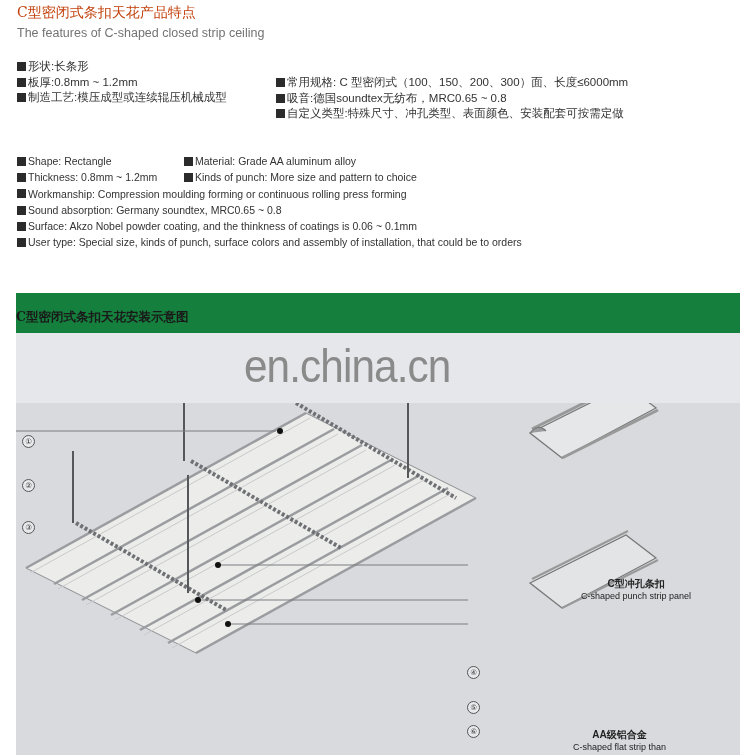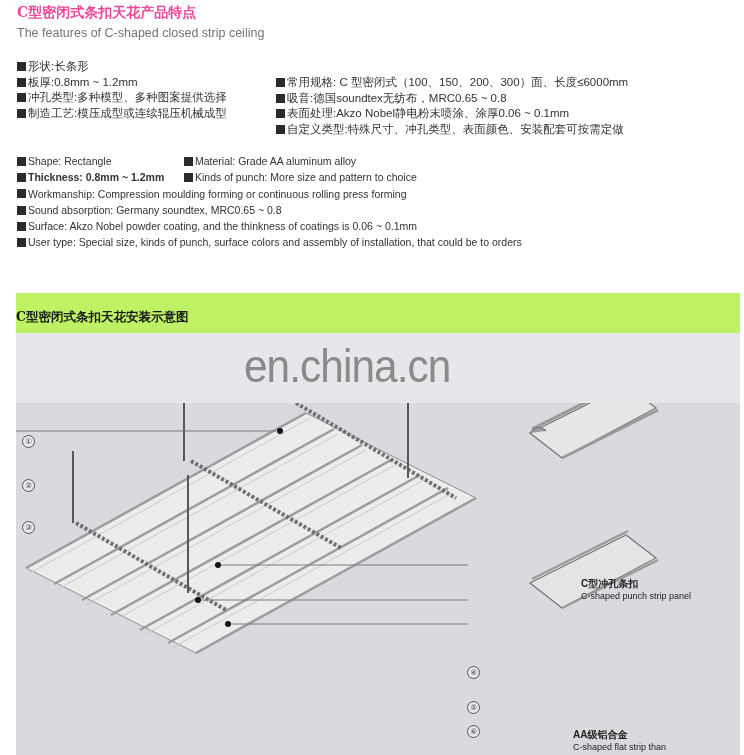--- a/index.html
+++ b/index.html
@@ -2,112 +2,104 @@
 <html><head>
 <meta charset="utf-8">
 <style>
   html, body { margin: 0; padding: 0; }
   body {
     width: 744px; height: 755px; background: #ffffff; position: relative; overflow: hidden;
     font-family: "Liberation Sans", "DejaVu Sans", sans-serif; color: #2a2a2a;
   }
   .title-cn {
     position: absolute; left: 17px; top: 4px; font-family: "DejaVu Serif", "Liberation Serif", serif;
-    font-weight: bold; font-size: 14px; color: #ec4899; letter-spacing: 0px;
+    font-weight: normal; font-size: 14px; color: #c2410c; letter-spacing: 0px;
   }
   .title-en {
     position: absolute; left: 17px; top: 26px; font-size: 12.5px; color: #737373;
   }
   .feat-cn { position: absolute; font-size: 11.5px; color: #333; line-height: 15.6px; white-space: nowrap; text-align: right; }
   .feat-cn .row, .feat-en .row { display: flex; align-items: center; }
   .bullet {
     display: inline-block; width: 9px; height: 9px; background: #2b2b2b; margin-right: 2px; flex: 0 0 auto;
   }
   .feat-en { position: absolute; font-size: 10.5px; color: #333; line-height: 16.3px; white-space: nowrap; }
   .panel {
     position: absolute; left: 16px; top: 293px; width: 724px; height: 462px; background: #d9dbe0;
   }
   .panel-header {
-    position: absolute; left: 0; top: 0; width: 724px; height: 40px; background: #bef264;
+    position: absolute; left: 0; top: 0; width: 724px; height: 40px; background: #15803d;
   }
   .panel-title {
     position: absolute; left: 0px; top: 16px; font-family: "DejaVu Serif", "Liberation Serif", serif;
     font-weight: bold; font-size: 12.5px; color: #1a1a1a; white-space: nowrap;
   }
   .watermark-band {
     position: absolute; left: 0; top: 40px; width: 724px; height: 70px; background: #e6e7ea;
   }
   .watermark {
     position: absolute; left: 228px; top: 46px; font-size: 46px; color: #8a8a8a; letter-spacing: -1px;
     font-family: "Liberation Sans", sans-serif; transform: scaleX(0.92); transform-origin: left;
   }
   .diagram-area { position: absolute; left: 0; top: 110px; width: 724px; height: 352px; background: #d8dade; }
   svg { position: absolute; left: 0; top: 0; }
   .callout {
     position: absolute; width: 11px; height: 11px; border: 1px solid #555; border-radius: 50%;
     font-size: 7.5px; line-height: 11px; text-align: center; color: #333; background: #e8e9ec;
   }
-  .product-label { position: absolute; white-space: nowrap; color: #222; }
+  .product-label { position: absolute; white-space: nowrap; color: #222; text-align: center; }
   .product-label .cn { font-size: 10px; font-weight: bold; display: block; }
   .product-label .en { font-size: 9px; display: block; }
 </style>
 </head>
 <body>
 
 <div class="title-cn">C型密闭式条扣天花产品特点</div>
 <div class="title-en">The features of C-shaped closed strip ceiling</div>
 
 <div class="feat-cn" style="left:17px; top:59px;">
   <div class="row">
       <span class="bullet"></span>
       <span>形状:长条形</span>
     </div>
   <div class="row">
       <span class="bullet"></span>
       <span>板厚:0.8mm ~ 1.2mm</span>
     </div>
   <div class="row">
       <span class="bullet"></span>
-      <span>冲孔类型:多种模型、多种图案提供选择</span>
-    </div>
-  <div class="row">
-      <span class="bullet"></span>
       <span>制造工艺:模压成型或连续辊压机械成型</span>
     </div>
 </div>
 
 <div class="feat-cn" style="left:276px; top:75px;">
   <div class="row">
       <span class="bullet"></span>
       <span>常用规格: C 型密闭式（100、150、200、300）面、长度≤6000mm</span>
     </div>
   <div class="row">
       <span class="bullet"></span>
       <span>吸音:德国soundtex无纺布，MRC0.65 ~ 0.8</span>
     </div>
   <div class="row">
       <span class="bullet"></span>
-      <span>表面处理:Akzo Nobel静电粉末喷涂、涂厚0.06 ~ 0.1mm</span>
-    </div>
-  <div class="row">
-      <span class="bullet"></span>
       <span>自定义类型:特殊尺寸、冲孔类型、表面颜色、安装配套可按需定做</span>
     </div>
 </div>
 
 <div class="feat-en" style="left:17px; top:153px;">
   <div class="row">
     <span class="bullet"></span>
       <span style="width:156px;display:inline-block;">Shape: Rectangle</span>
     <span class="bullet"></span>
       <span>Material: Grade AA  aluminum alloy</span>
   </div>
   <div class="row">
     <span class="bullet"></span>
-      <span style="width:156px;display:inline-block;font-weight:bold;">Thickness: 0.8mm ~ 1.2mm</span>
+      <span style="width:156px;display:inline-block;">Thickness: 0.8mm ~ 1.2mm</span>
     <span class="bullet"></span>
       <span>Kinds of punch: More size and pattern to choice</span>
   </div>
   <div class="row">
       <span class="bullet"></span>
       <span>Workmanship: Compression moulding forming or continuous rolling press forming</span>
     </div>
   <div class="row">
       <span class="bullet"></span>
       <span>Sound absorption: Germany soundtex, MRC0.65 ~ 0.8</span>

